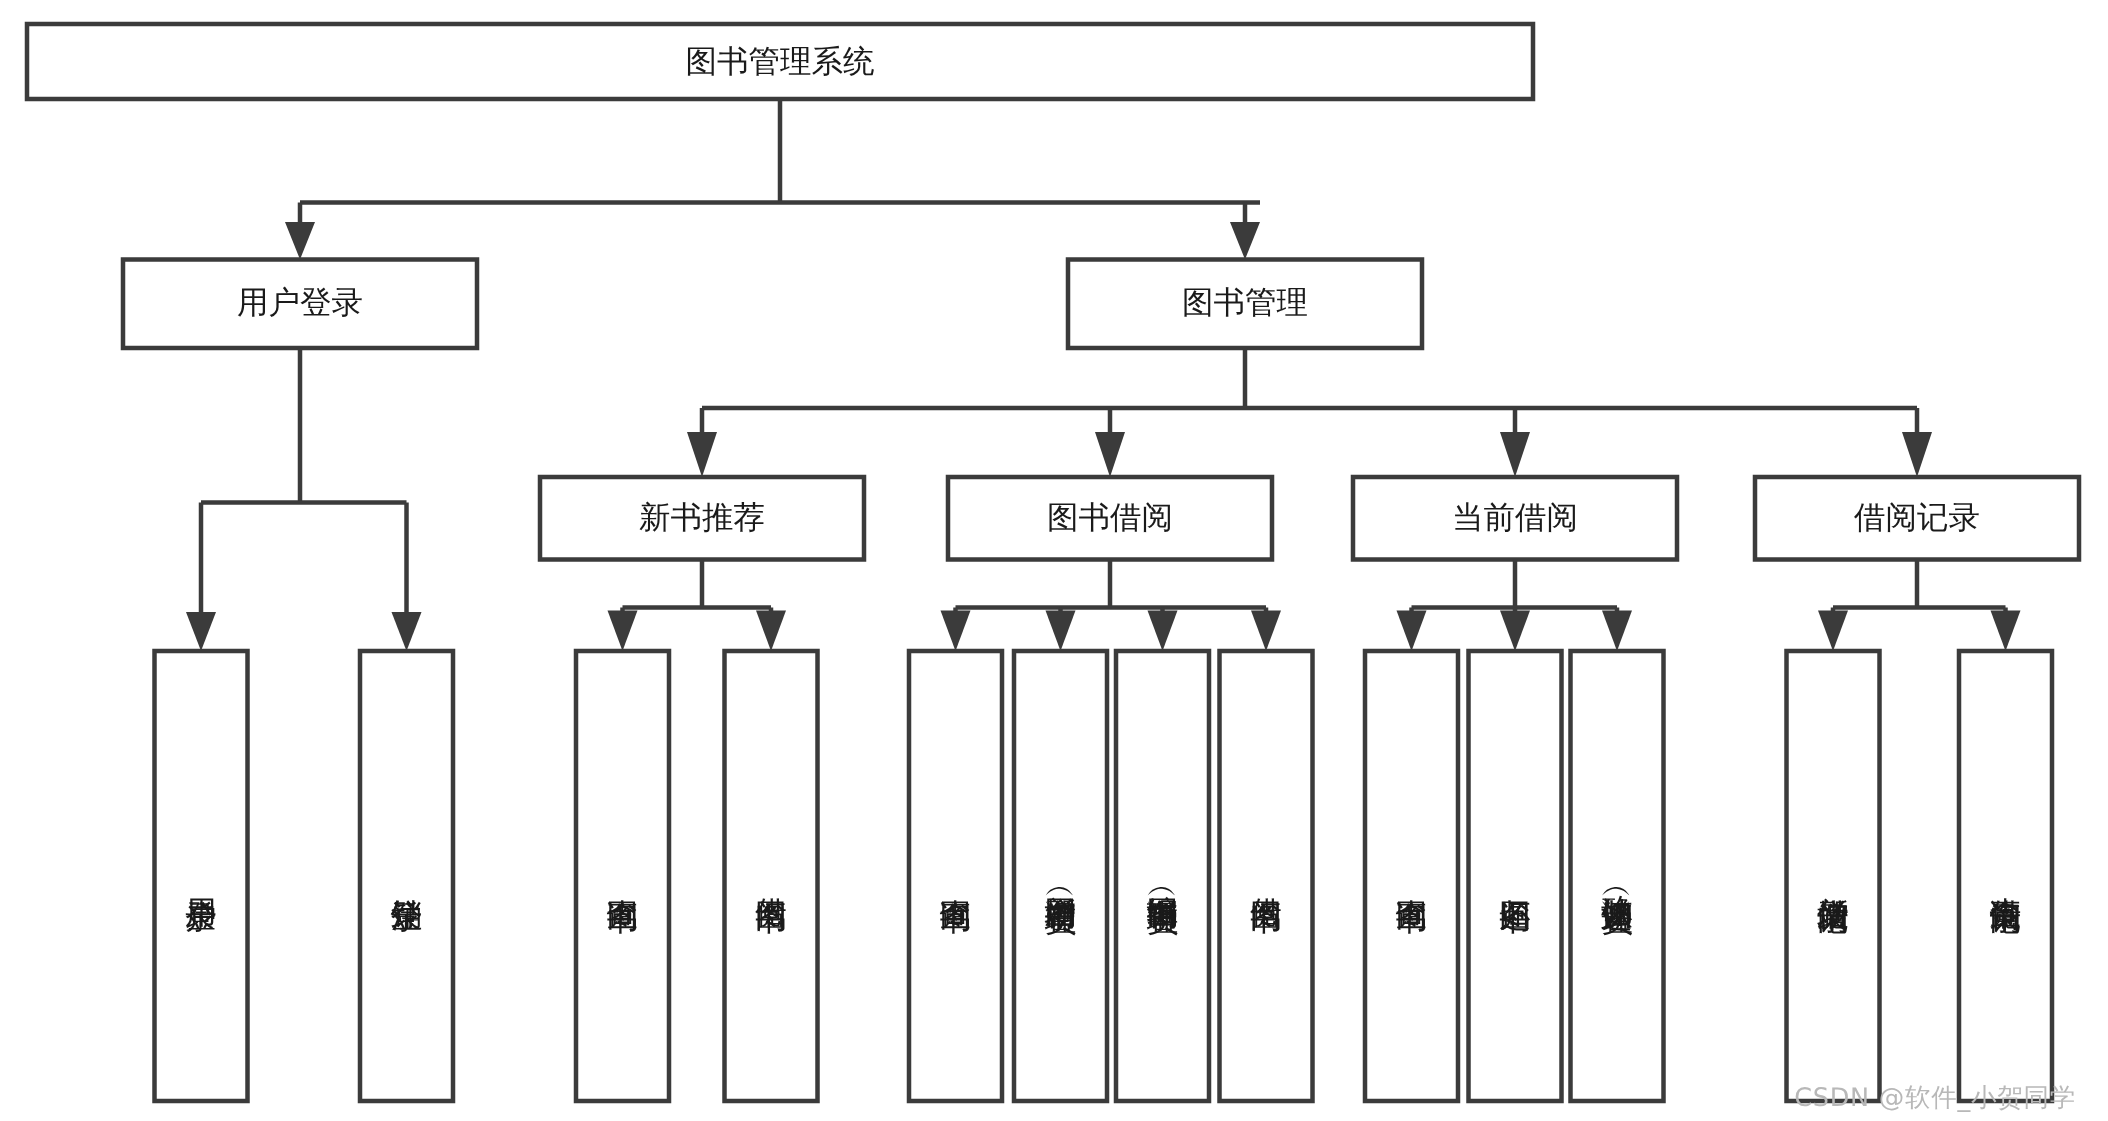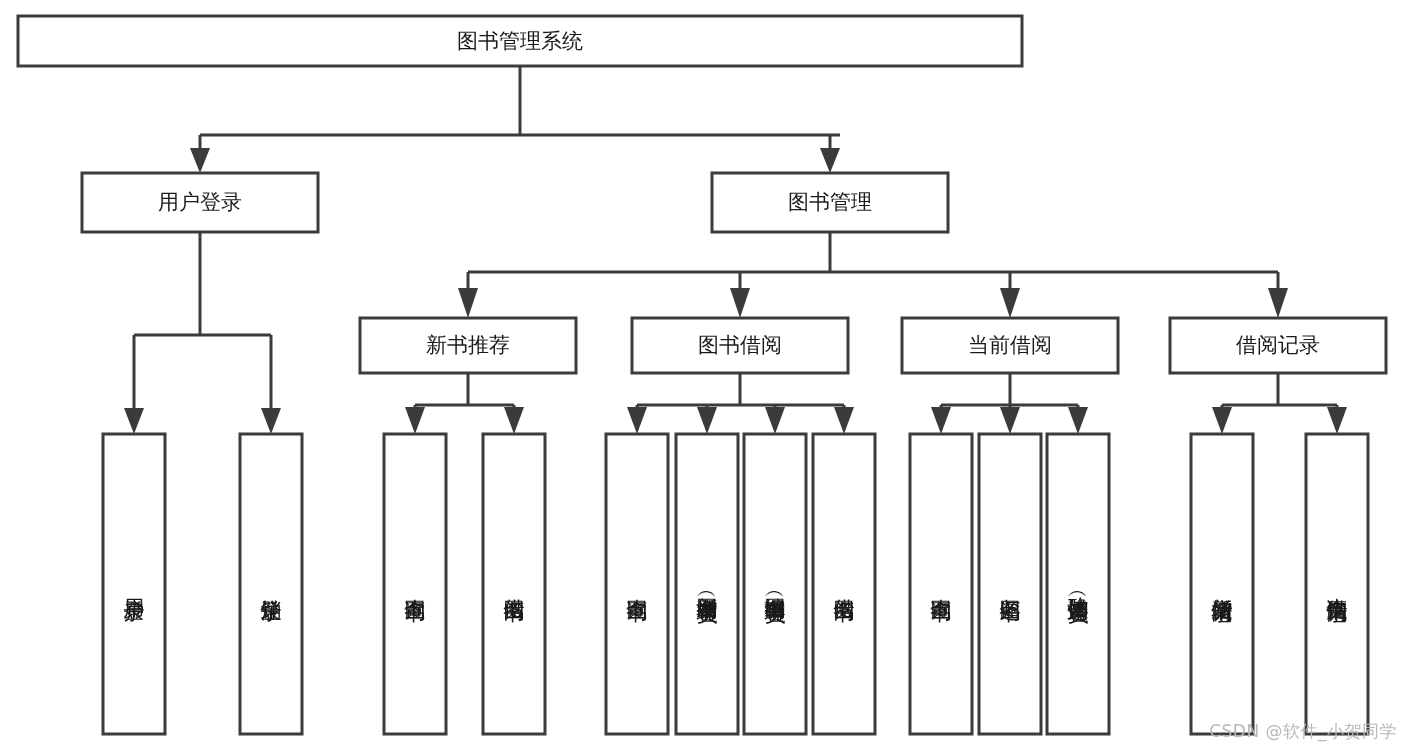--- a/index.html
+++ b/index.html
@@ -60,21 +60,21 @@
     text-orientation: upright;
     display: flex;
     align-items: center;
     justify-content: center;
     white-space: nowrap;
     letter-spacing: 1px;
     pointer-events: none;
   }
   .watermark {
     position: absolute;
-    right: 8px;
+    right: 21px;
     bottom: 4px;
     font-family: "DejaVu Sans", "Liberation Sans", sans-serif;
     font-size: 17px;
     color: #b8b8b8;
     white-space: nowrap;
     letter-spacing: 0.5px;
     margin-left: 26px;
   }
 </style>
 </head>

